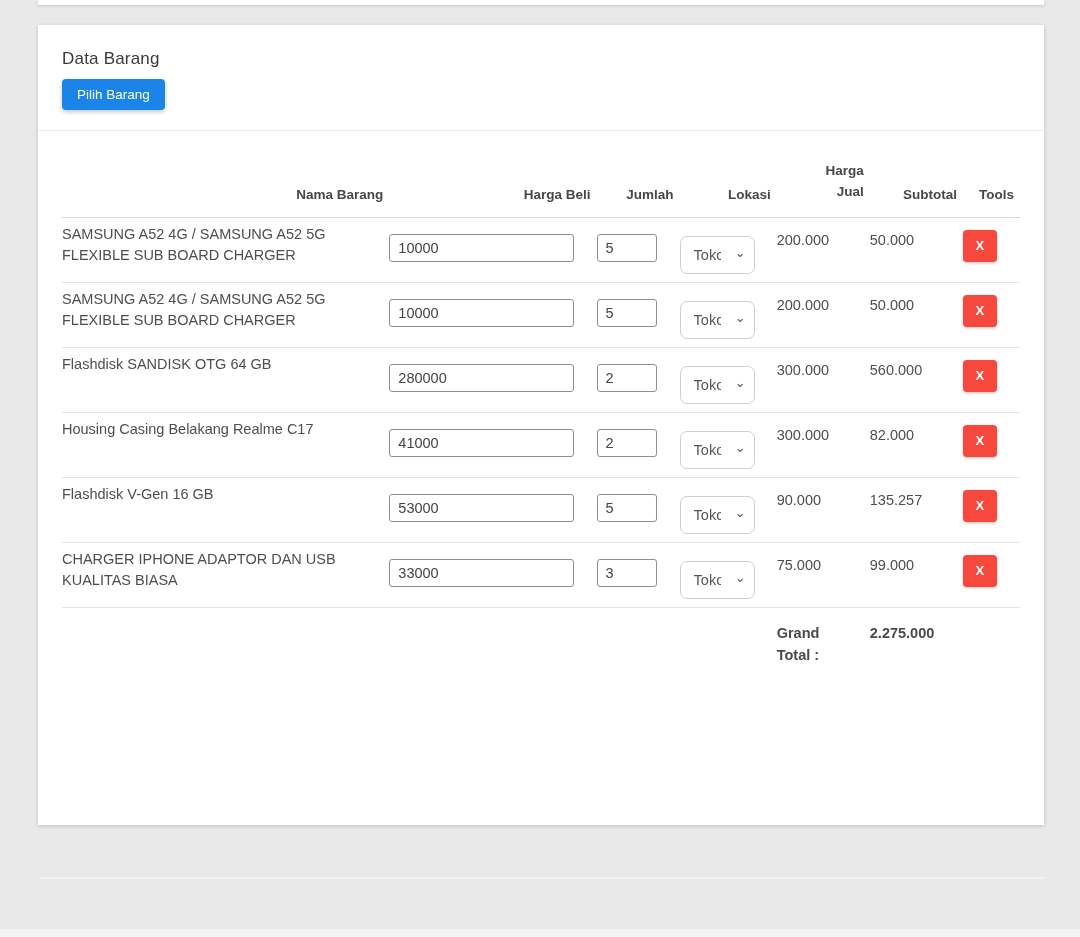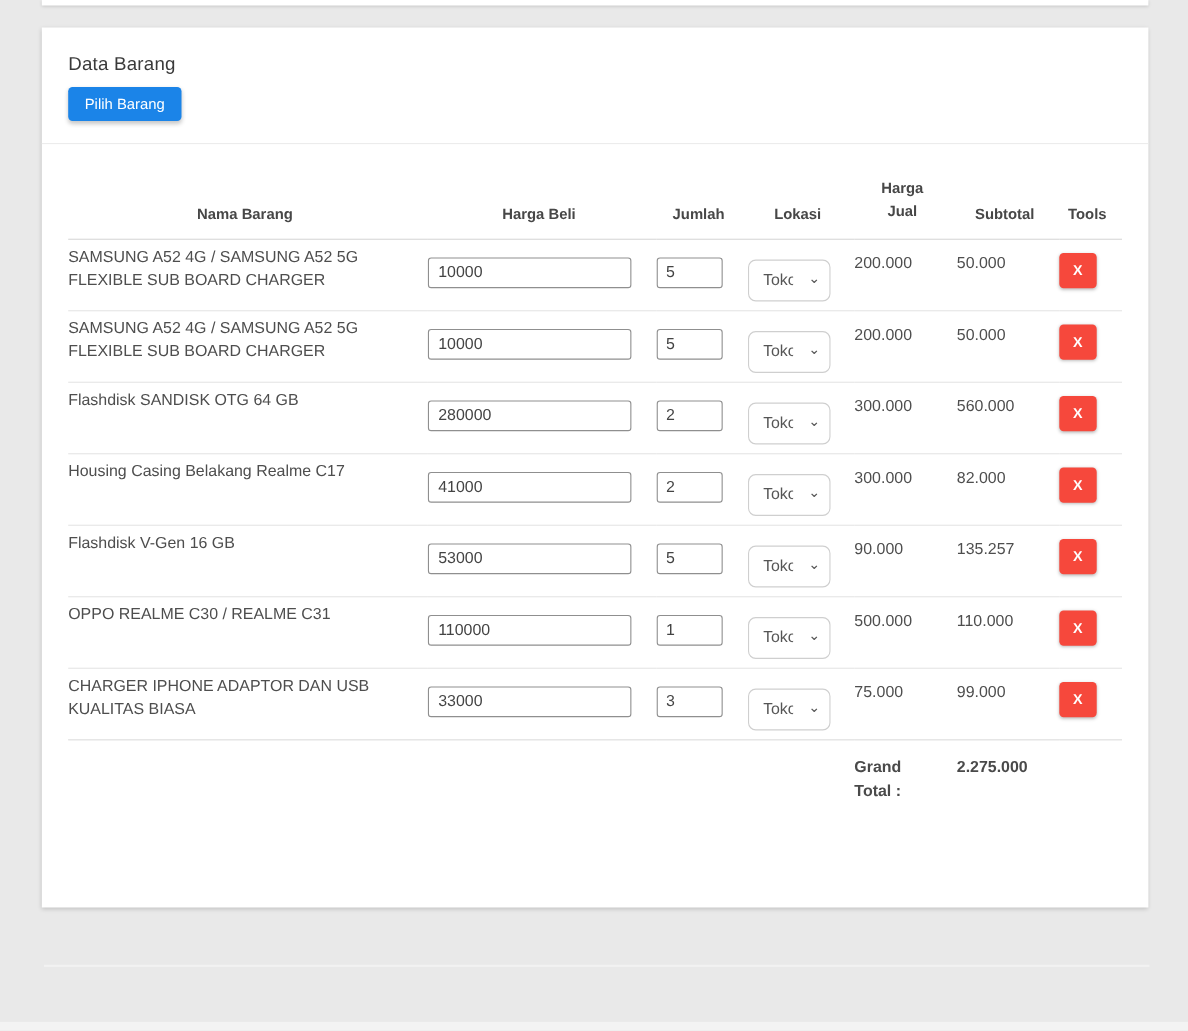--- a/index.html
+++ b/index.html
@@ -44,21 +44,21 @@
   col.c-nama { width: 327px; }
   col.c-beli { width: 207px; }
   col.c-jumlah { width: 83px; }
   col.c-lokasi { width: 97px; }
   col.c-jual { width: 93px; }
   col.c-sub { width: 93px; }
   col.c-tools { width: 57px; }
   thead th {
     height: 86px;
     vertical-align: bottom;
-    text-align: center;
+    text-align: right;
     font-size: 13.5px; font-weight: bold; color: #474747;
     padding: 0 6px 15px 0;
     border-bottom: 1px solid #d7d7d7;
   }
   th .narrow { display: inline-block; max-width: 48px; line-height: 21px; }
   tbody td {
     vertical-align: top;
     padding: 12px 6px 8px 0;
     border-bottom: 1px solid #e5e5e5;
   }
@@ -222,34 +222,20 @@
         <span class="select-text">Toko</span>
         <span class="chev">⌄</span>
       </div>
     </td>
     <td class="num">90.000</td>
     <td class="num">135.257</td>
     <td><button class="btn-delete">X</button></td>
   </tr>
 
 
-  <tr>
-    <td class="name-cell">OPPO REALME C30 / REALME C31</td>
-    <td><input class="input harga-beli" value="110000" style=""></td>
-    <td><input class="input jumlah" value="1" style=""></td>
-    <td>
-      <div class="select">
-        <span class="select-text">Toko</span>
-        <span class="chev">⌄</span>
-      </div>
-    </td>
-    <td class="num">500.000</td>
-    <td class="num">110.000</td>
-    <td><button class="btn-delete">X</button></td>
-  </tr>
 
   <tr>
     <td class="name-cell">CHARGER IPHONE ADAPTOR DAN USB KUALITAS BIASA</td>
     <td><input class="input harga-beli" value="33000" style=""></td>
     <td><input class="input jumlah" value="3" style=""></td>
     <td>
       <div class="select">
         <span class="select-text">Toko</span>
         <span class="chev">⌄</span>
       </div>

